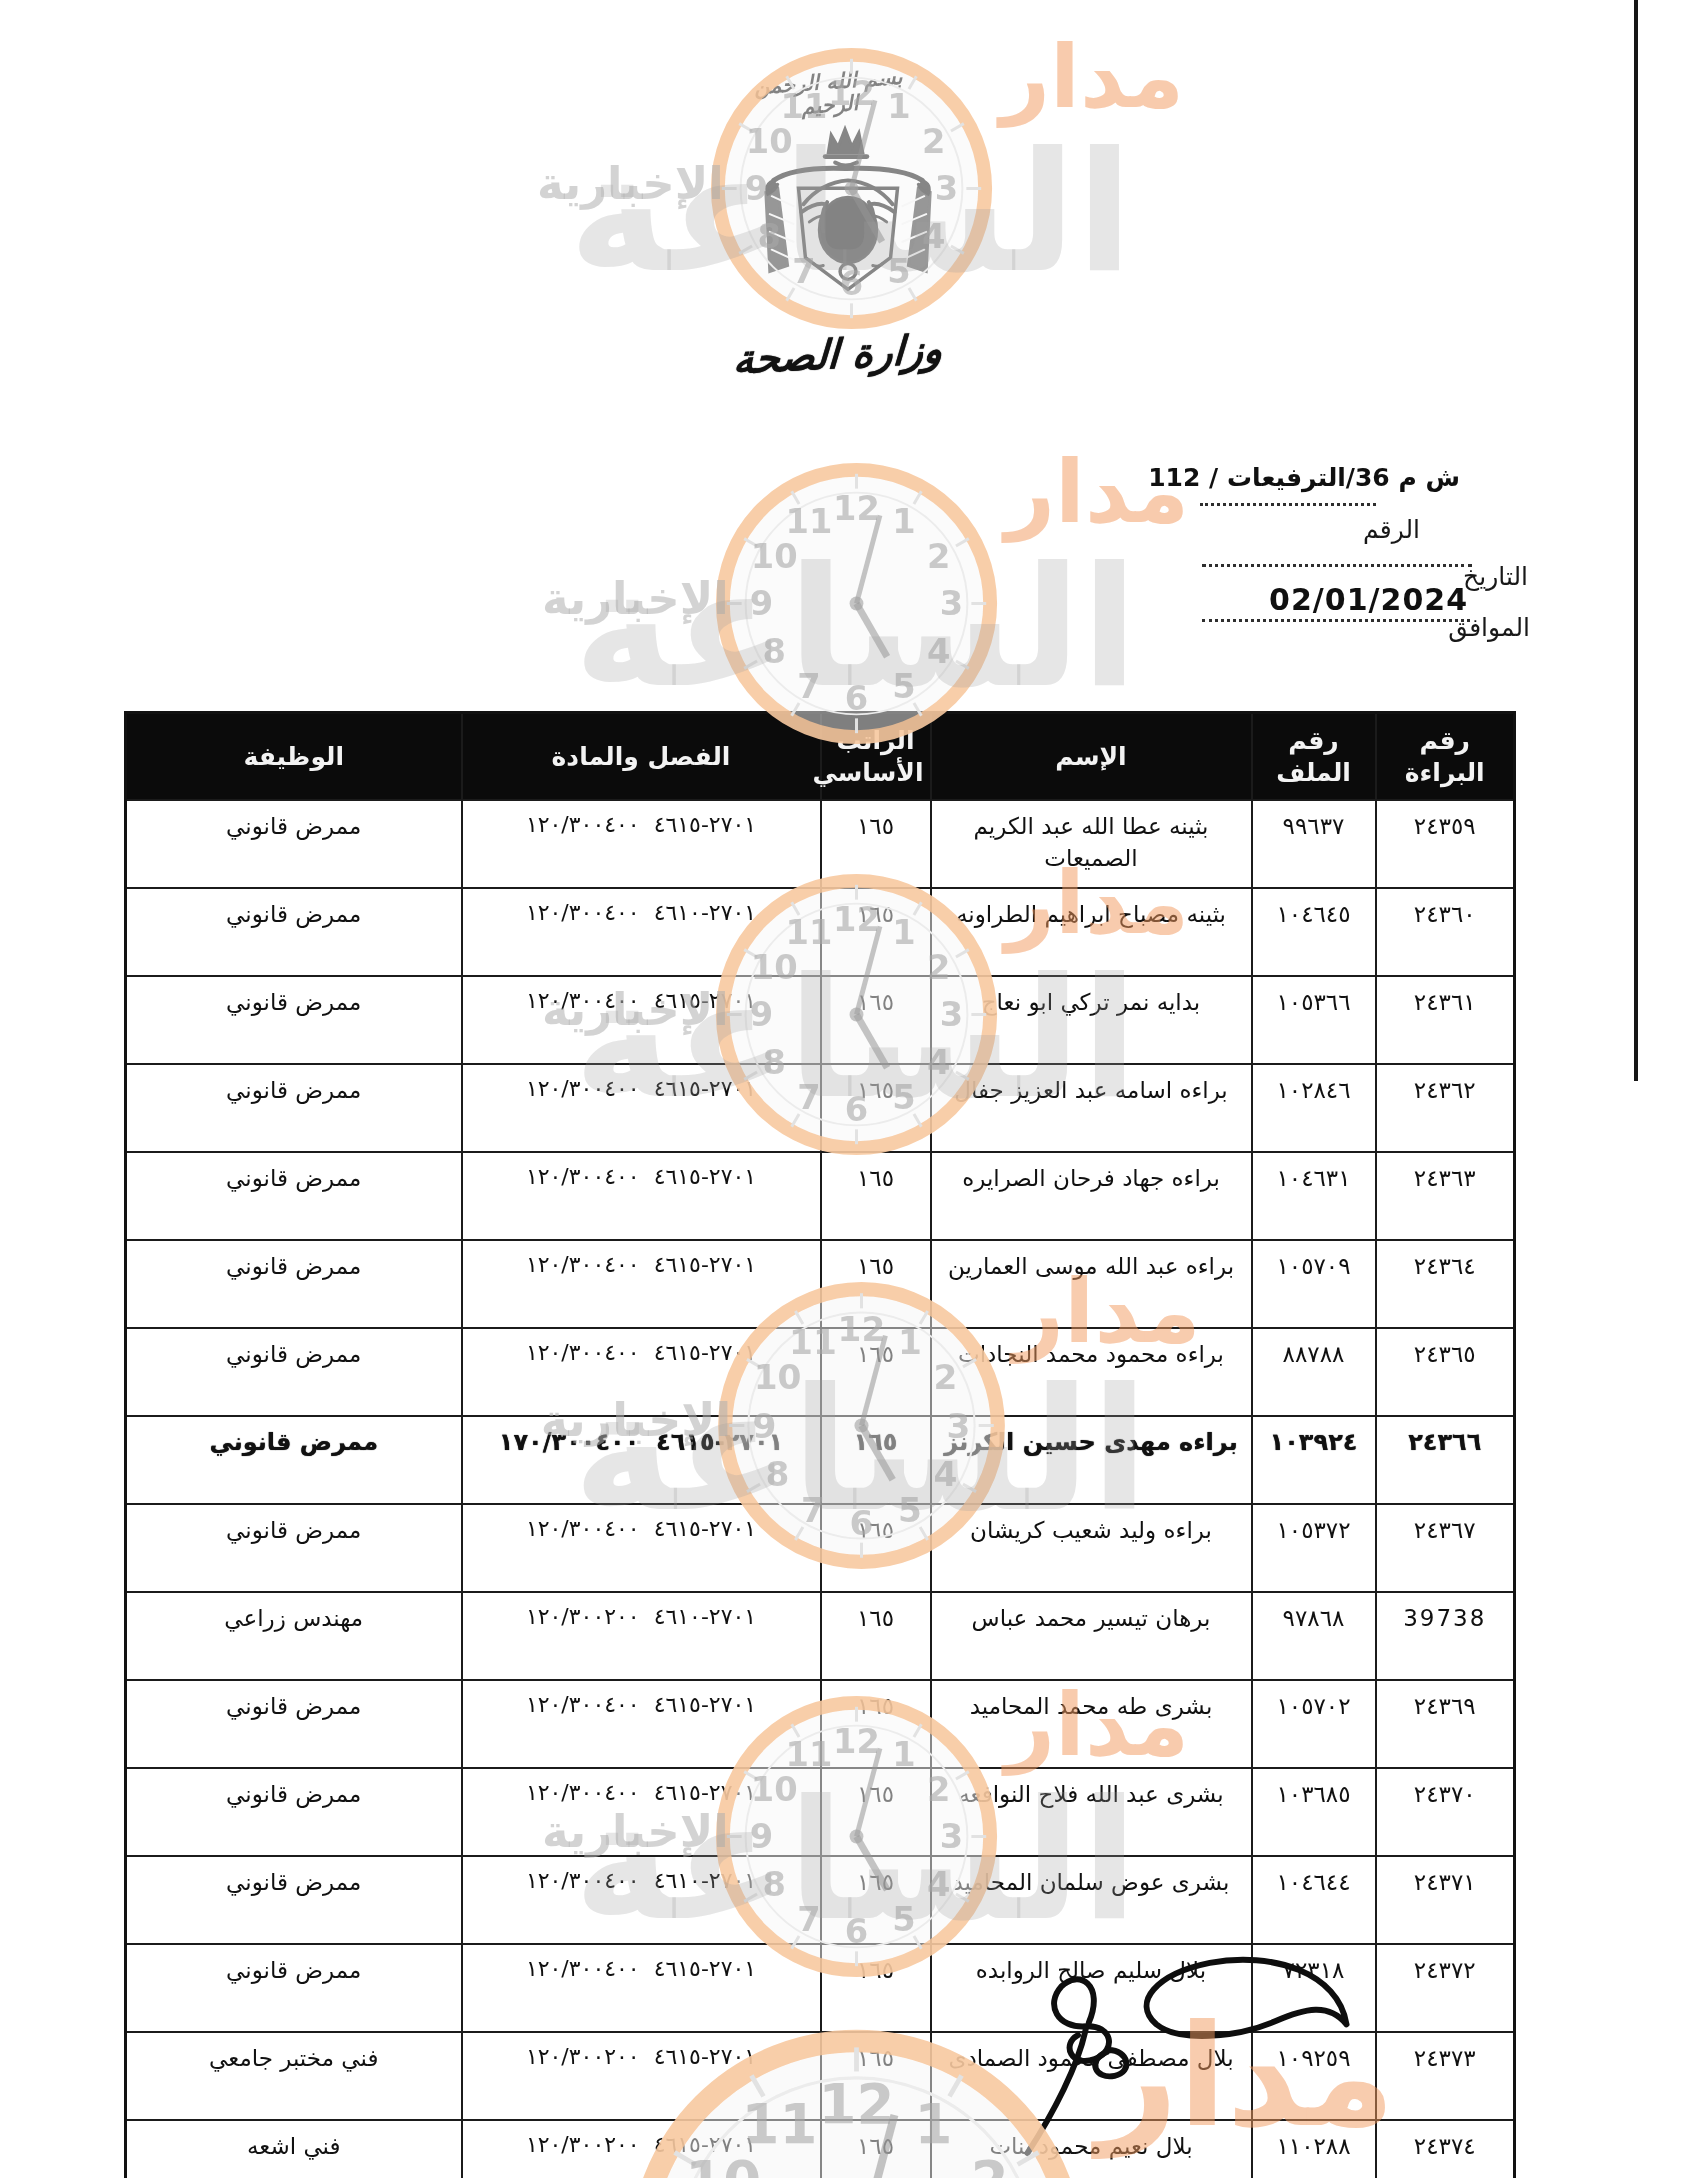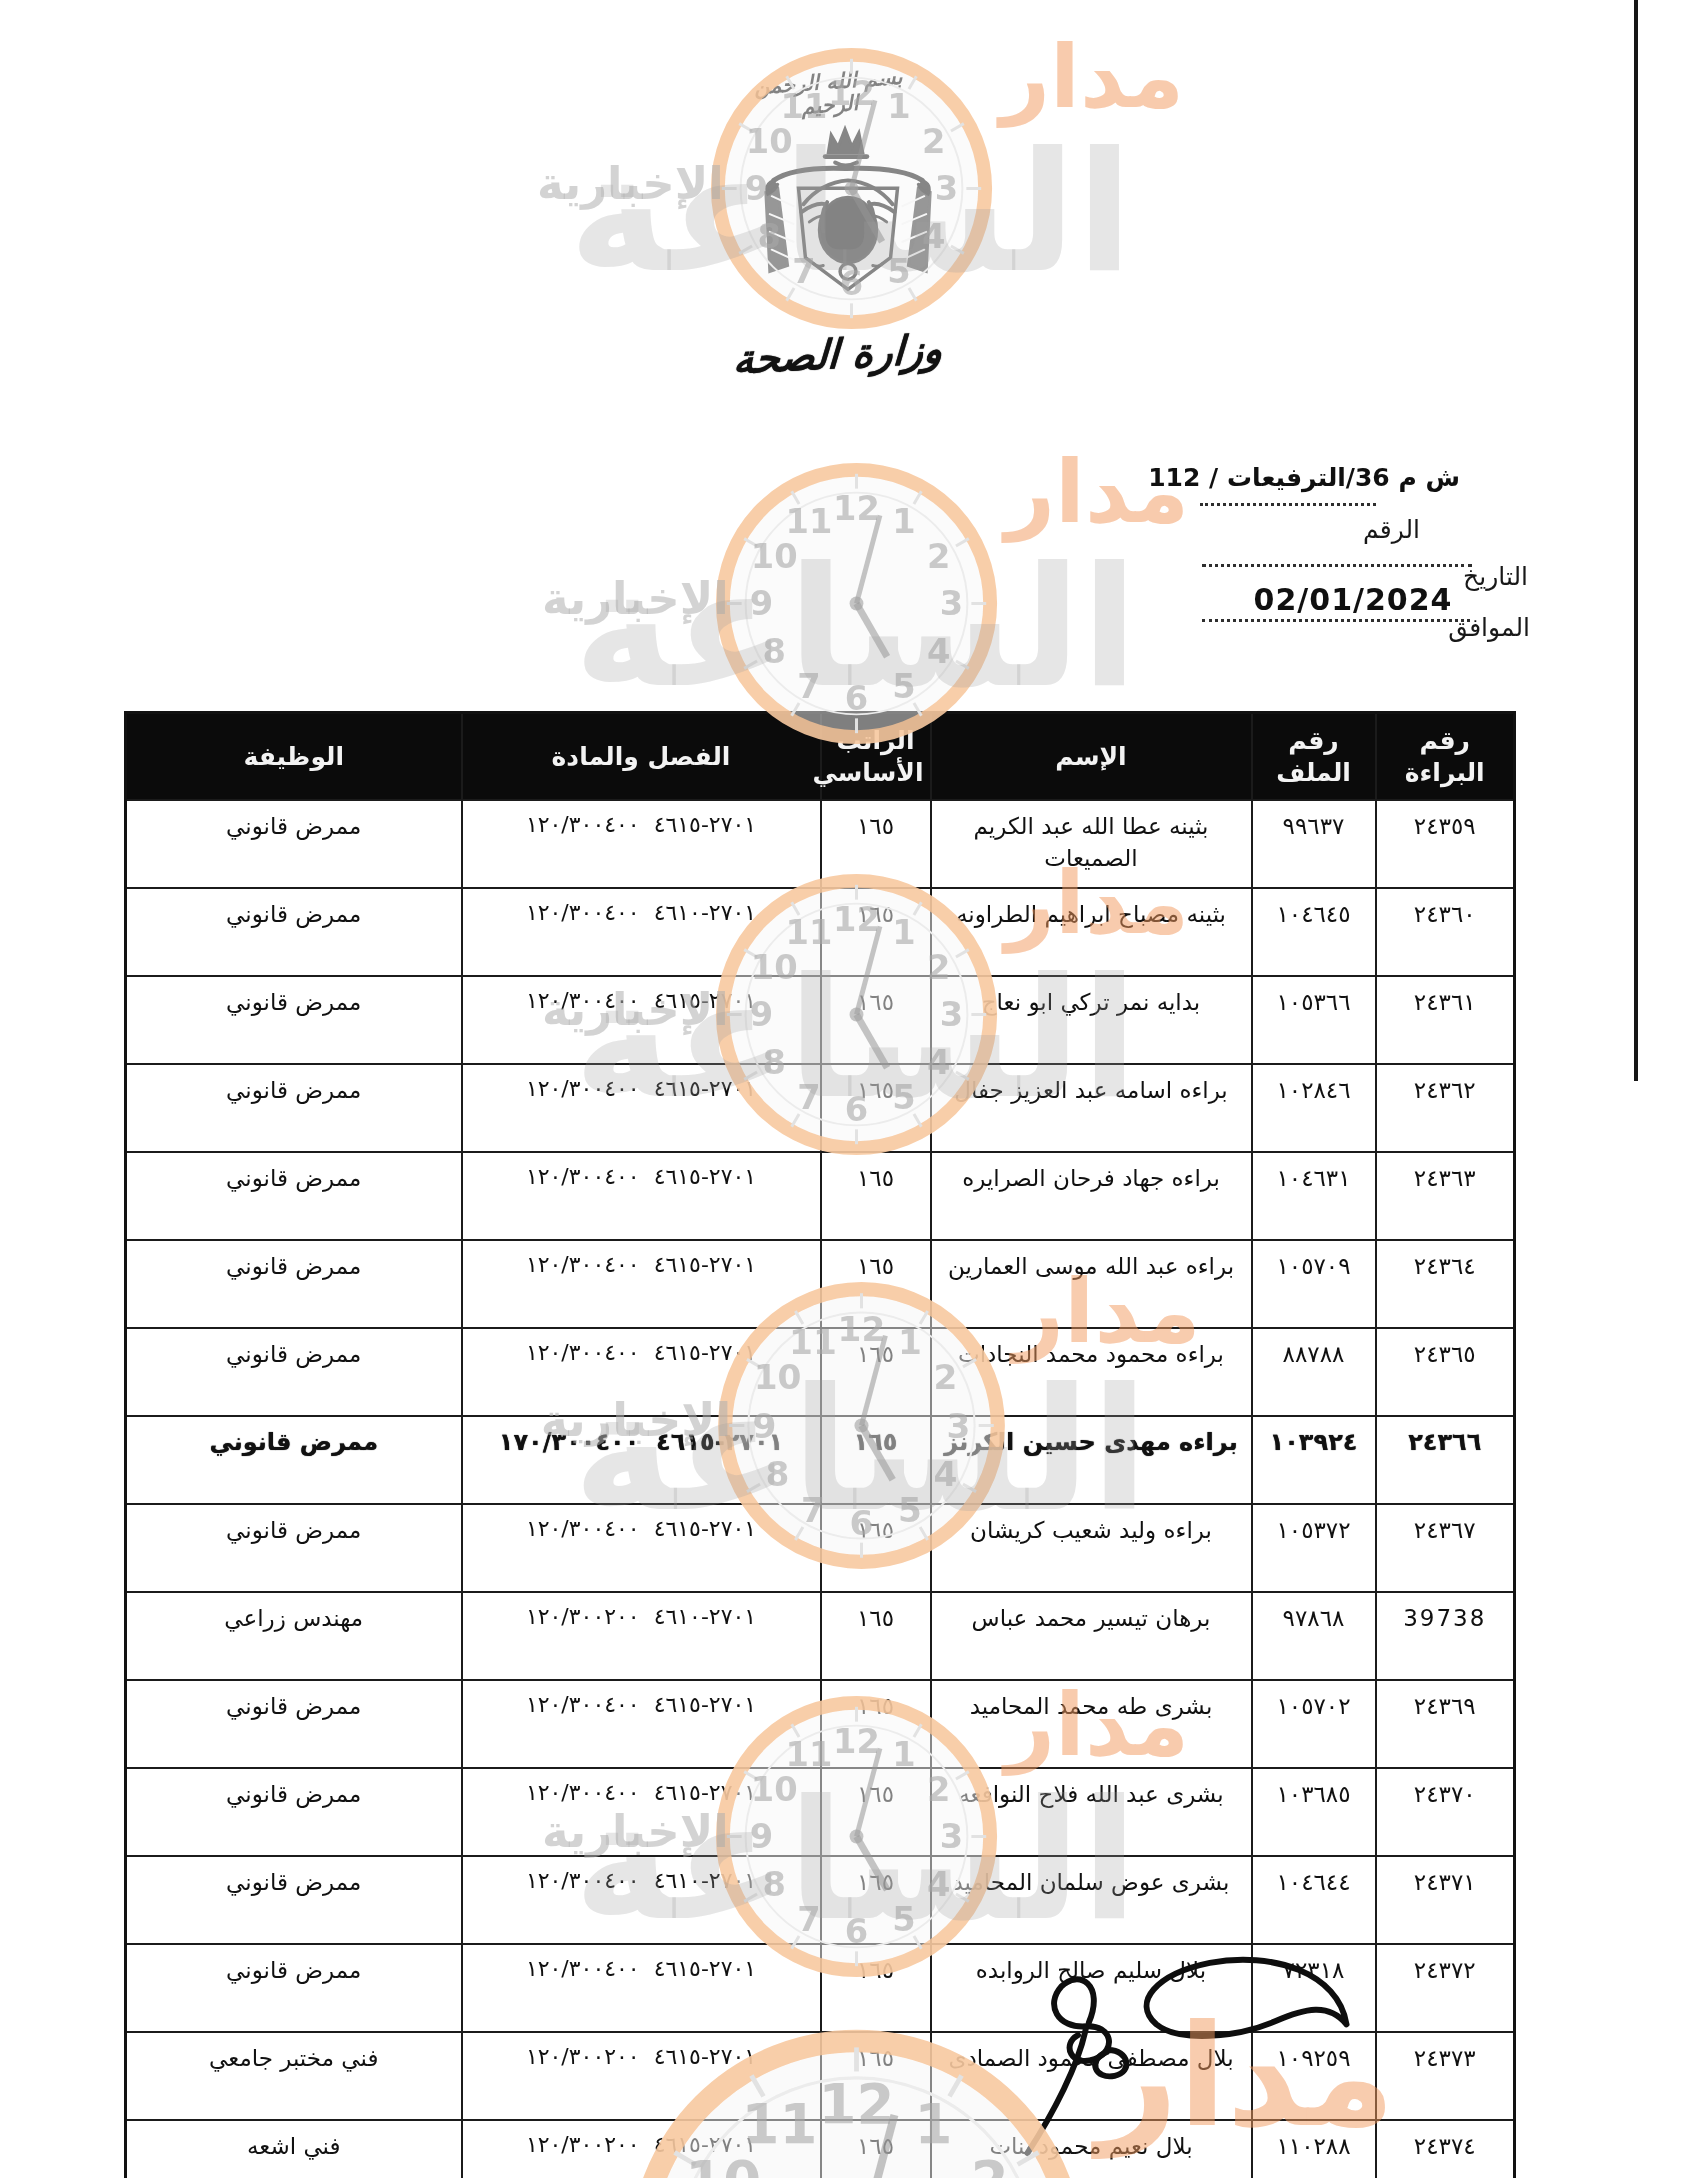--- a/index.html
+++ b/index.html
@@ -27,21 +27,21 @@
   .ref-value{
     position:absolute; right:104px; top:8px; width:228px; text-align:center;
     font-size:25px; font-weight:bold; white-space:nowrap;
   }
   .ref-label{position:absolute; font-size:25px; color:#181818; white-space:nowrap;}
   .dotline{position:absolute; border-bottom:3px dotted #2e2e2e;}
   .lbl-num{right:144px; top:60px;}
   .ln-num{right:188px; top:48px; width:176px;}
   .lbl-date{right:36px; top:107px;}
   .ln-date{right:92px; top:109px; width:270px;}
-  .date-value{position:absolute; right:76px; top:127px; width:270px; text-align:center;
+  .date-value{position:absolute; right:96px; top:127px; width:270px; text-align:right;
     font-size:30px; font-weight:bold; letter-spacing:1px;}
   .lbl-corr{right:34px; top:158px;}
   .ln-corr{right:94px; top:164px; width:268px;}
   
   table.doc{
     position:absolute; left:124px; top:711px; width:1388px;
     border-collapse:collapse; direction:rtl; table-layout:fixed;
     background:transparent;
   }
   table.doc th, table.doc td{border:2px solid #1b1b1b;}

